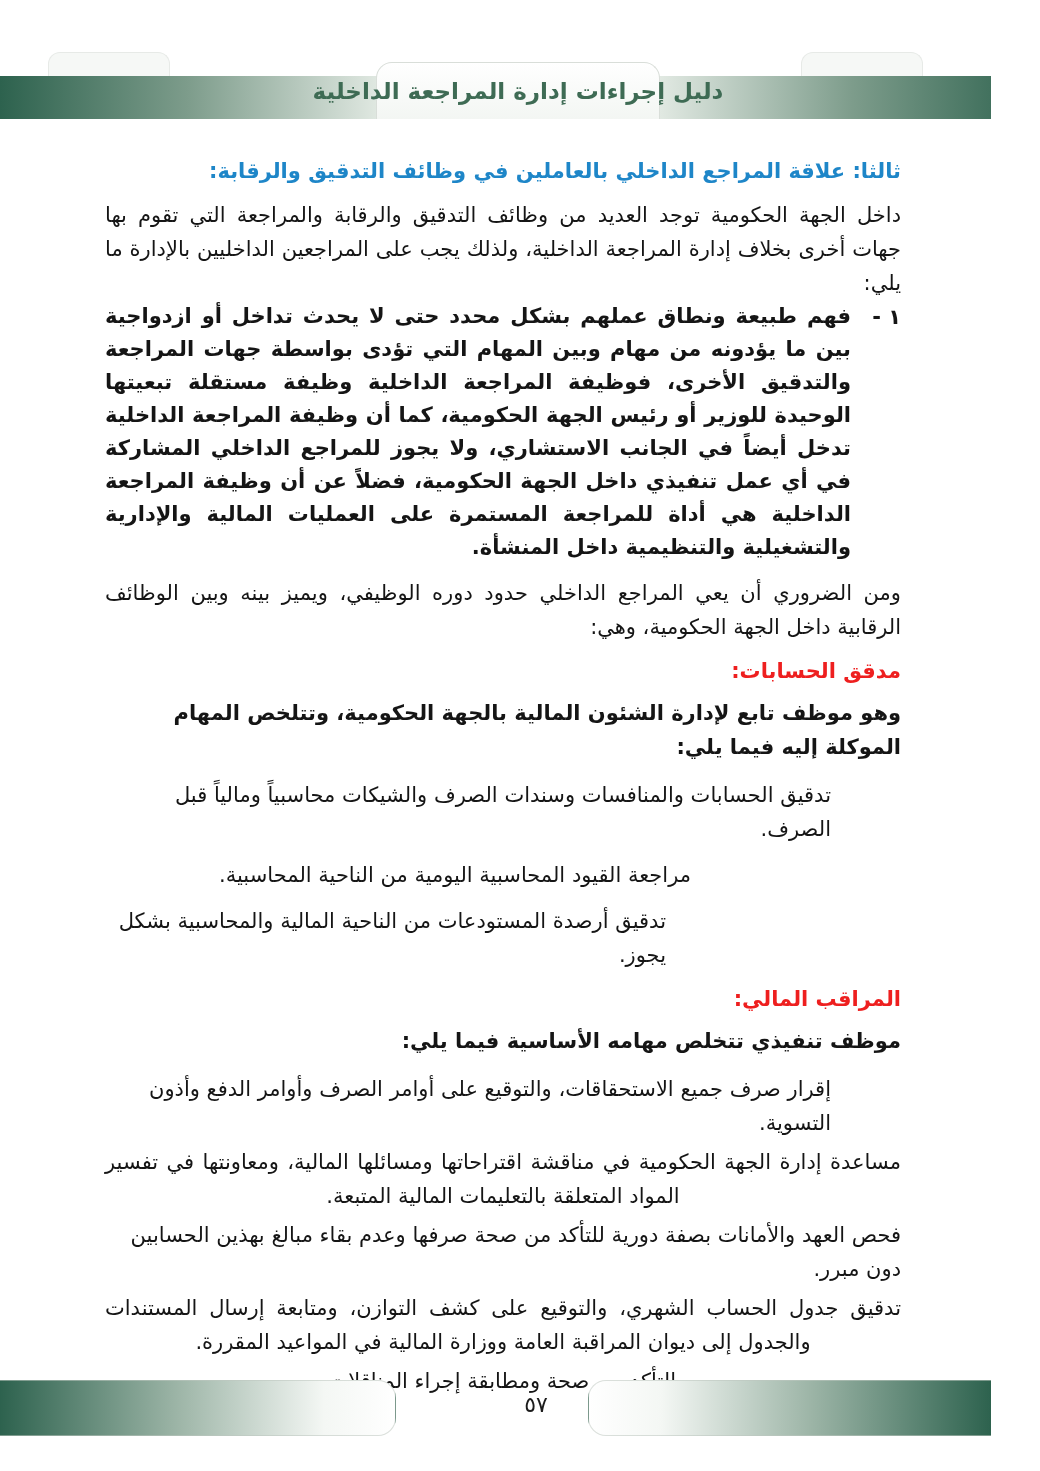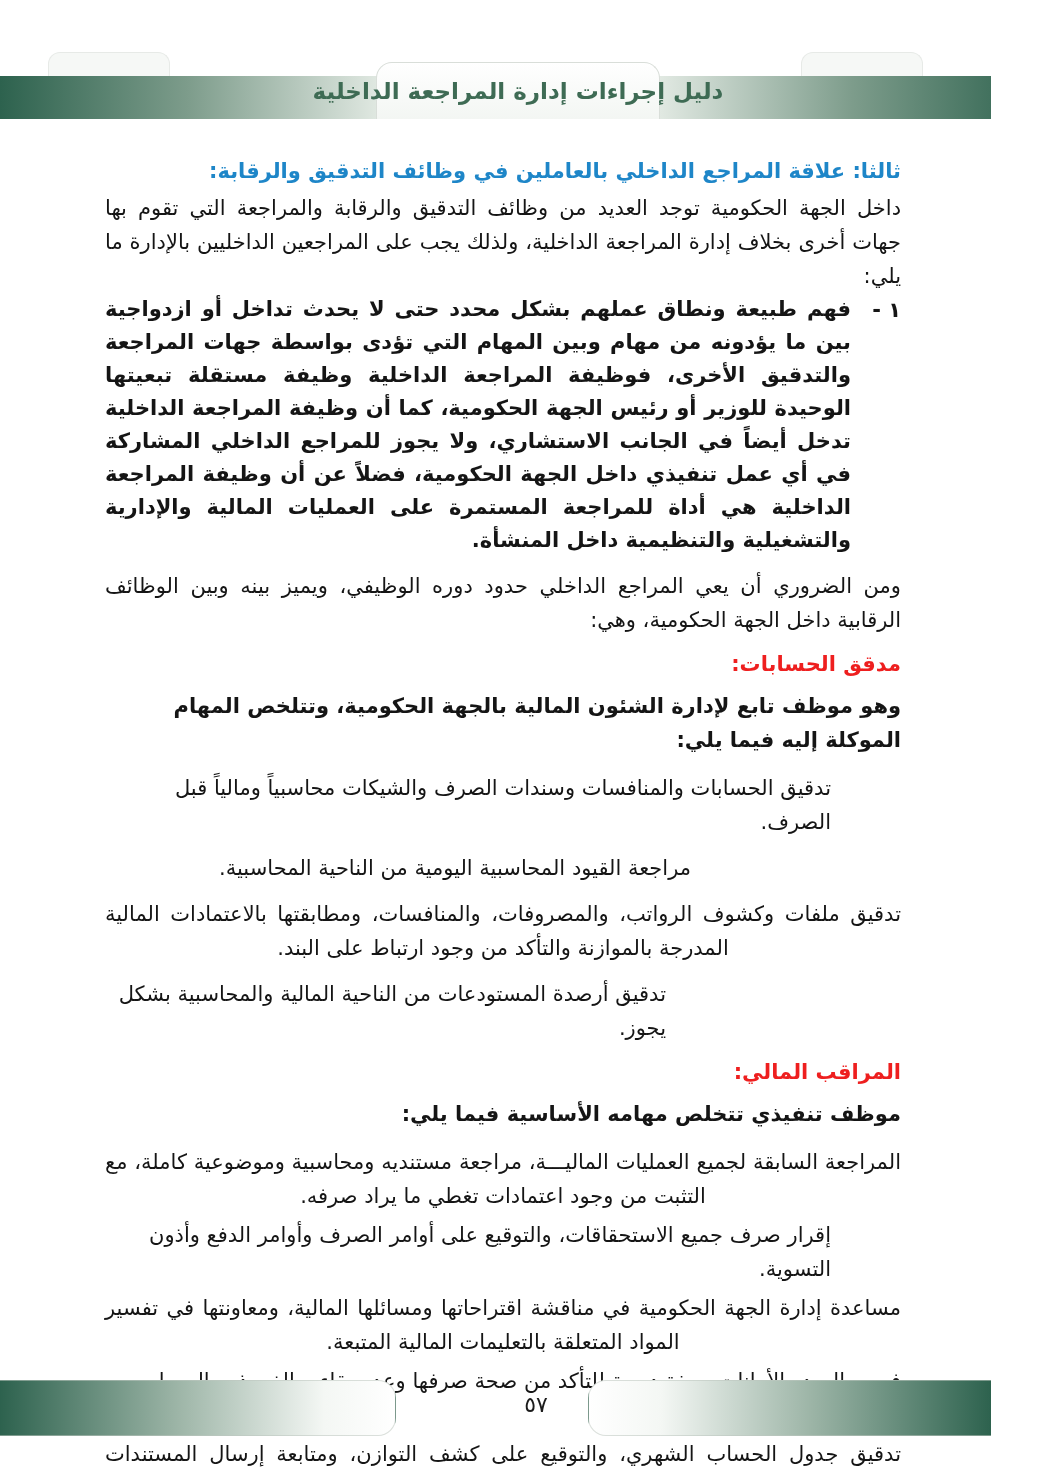--- a/index.html
+++ b/index.html
@@ -16,21 +16,21 @@
                #e9efe9 62%,#7d9c8b 82%,#2d624e 100%);}
   .header-tab{position:absolute;top:62px;left:376px;width:284px;height:57px;z-index:2;
     background:linear-gradient(180deg,#ffffff 0%,#f3f6f3 100%);
     border:1px solid #d9ded9;border-bottom:none;border-radius:16px 16px 0 0;
     display:flex;align-items:center;justify-content:center;box-sizing:border-box;}
   .header-title{color:#3e6b54;font-weight:bold;font-size:23px;white-space:nowrap;}
 
   
   .content{position:absolute;top:156px;right:90px;left:105px;direction:rtl;color:#151515;
            font-size:21px;line-height:34px;text-align:right;}
-  .h-blue{color:#1e86c8;font-weight:bold;line-height:30px;margin-bottom:5px;}
+  .h-blue{color:#1e86c8;font-weight:bold;line-height:30px;margin-bottom:12px;}
   .para{text-align:justify;text-align-last:right;margin-bottom:0;}
   .numbered{display:flex;margin-bottom:12px;}
   .numbered .marker{flex:0 0 50px;font-weight:bold;}
   .numbered .ntext{flex:1;font-weight:bold;text-align:justify;text-align-last:right;line-height:33px;}
   .note{text-align:justify;text-align-last:right;margin-bottom:0;}
   .h-red{color:#ee1f1f;font-weight:bold;line-height:30px;margin:12px 0 10px 0;}
   .sec-intro{font-weight:bold;margin-bottom:14px;}
   .item{margin-bottom:12px;}
   .sec-b .item{margin-bottom:5px;}
   .pr70{padding-right:70px;}
@@ -74,28 +74,26 @@
       <div class="ntext">فهم طبيعة ونطاق عملهم بشكل محدد حتى لا يحدث تداخل أو ازدواجية بين ما يؤدونه من مهام وبين المهام التي تؤدى بواسطة جهات المراجعة والتدقيق الأخرى، فوظيفة المراجعة الداخلية وظيفة مستقلة تبعيتها الوحيدة للوزير أو رئيس الجهة الحكومية، كما أن وظيفة المراجعة الداخلية تدخل أيضاً في الجانب الاستشاري، ولا يجوز للمراجع الداخلي المشاركة في أي عمل تنفيذي داخل الجهة الحكومية، فضلاً عن أن وظيفة المراجعة الداخلية هي أداة للمراجعة المستمرة على العمليات المالية والإدارية والتشغيلية والتنظيمية داخل المنشأة.</div>
     </div>
 
     <div class="note">ومن الضروري أن يعي المراجع الداخلي حدود دوره الوظيفي، ويميز بينه وبين الوظائف الرقابية داخل الجهة الحكومية، وهي:</div>
 
     <div class="sec-a">
       <div class="h-red">مدقق الحسابات:</div>
       <div class="sec-intro">وهو موظف تابع لإدارة الشئون المالية بالجهة الحكومية، وتتلخص المهام الموكلة إليه فيما يلي:</div>
       <div class="item pr70">تدقيق الحسابات والمنافسات وسندات الصرف والشيكات محاسبياً ومالياً قبل الصرف.</div>
       <div class="item pr210">مراجعة القيود المحاسبية اليومية من الناحية المحاسبية.</div>
-      <div class="item just-center">تدقيق ملفات وكشوف الرواتب، والمصروفات، والمنافسات، ومطابقتها بالاعتمادات المالية المدرجة بالموازنة والتأكد من وجود ارتباط على البند.</div>
       <div class="item pr235">تدقيق أرصدة المستودعات من الناحية المالية والمحاسبية بشكل يجوز.</div>
     </div>
 
     <div class="sec-b">
       <div class="h-red">المراقب المالي:</div>
       <div class="sec-intro">موظف تنفيذي تتخلص مهامه الأساسية فيما يلي:</div>
-      <div class="item just-center">المراجعة السابقة لجميع العمليات الماليـــة، مراجعة مستنديه ومحاسبية وموضوعية كاملة، مع التثبت من وجود اعتمادات تغطي ما يراد صرفه.</div>
       <div class="item pr70">إقرار صرف جميع الاستحقاقات، والتوقيع على أوامر الصرف وأوامر الدفع وأذون التسوية.</div>
       <div class="item just-center">مساعدة إدارة الجهة الحكومية في مناقشة اقتراحاتها ومسائلها المالية، ومعاونتها في تفسير المواد المتعلقة بالتعليمات المالية المتبعة.</div>
       <div class="item">فحص العهد والأمانات بصفة دورية للتأكد من صحة صرفها وعدم بقاء مبالغ بهذين الحسابين دون مبرر.</div>
       <div class="item just-center">تدقيق جدول الحساب الشهري، والتوقيع على كشف التوازن، ومتابعة إرسال المستندات والجدول إلى ديوان المراقبة العامة ووزارة المالية في المواعيد المقررة.</div>
       <div class="item pr225">التأكد من صحة ومطابقة إجراء المناقلات.</div>
 
     </div>
 
   </div>
 

